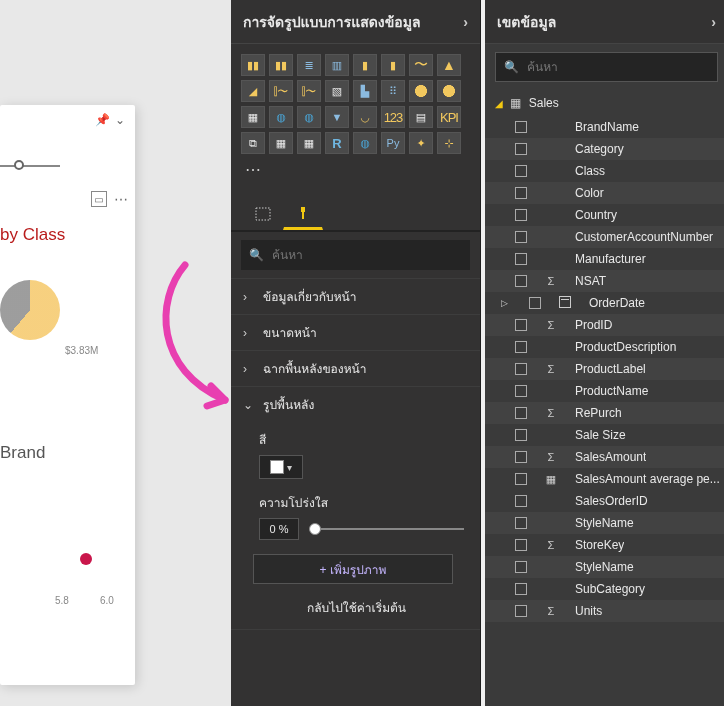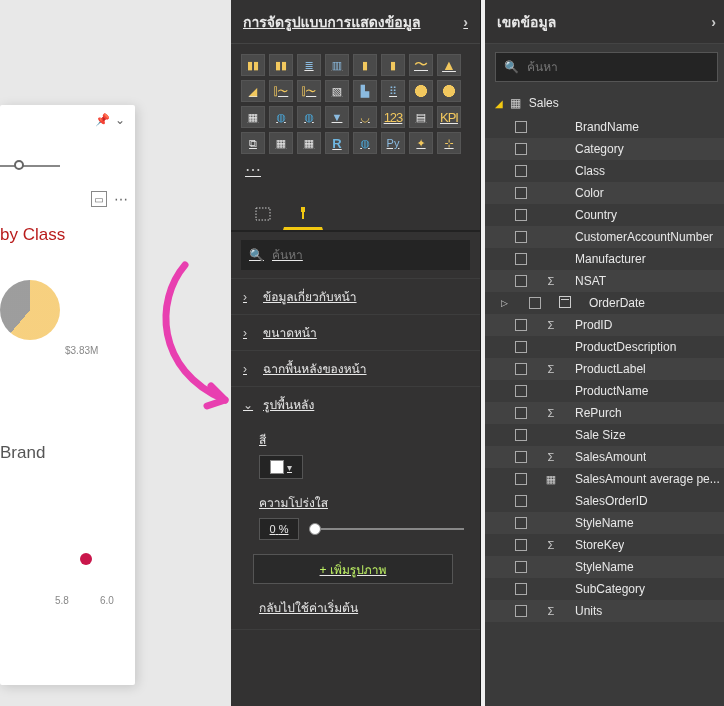--- a/index.html
+++ b/index.html
@@ -29,21 +29,20 @@
   .axis-tick1 { position:absolute; top:490px; left:55px; font-size:10px; color:#888; }
   .axis-tick2 { position:absolute; top:490px; left:100px; font-size:10px; color:#888; }
 
   .arrow-svg { position:absolute; left:140px; top:260px; pointer-events:none; }
 
   
   .viz-pane {
     position:absolute; left:231px; top:0; width:250px; height:706px;
     background:#333232; color:#e8e8e8; font-size:12px;
     border-right:1px solid #1e1e1e;
-    text-decoration:underline;
   }
   .pane-header {
     height:44px; display:flex; align-items:center; justify-content:space-between;
     padding:0 12px; font-size:14px; font-weight:600; border-bottom:1px solid #444;
   }
   .pane-header .chev { color:#ccc; font-size:14px; }
   .viz-gallery { padding:10px 10px 6px 10px; display:grid; grid-template-columns:repeat(8,24px); grid-auto-rows:22px; gap:4px; }
   .viz-gallery .vg-item { width:24px; height:22px; background:#4a4a4a; display:flex; align-items:center; justify-content:center; font-size:11px; color:#f2c85e; cursor:pointer; border:1px solid #555; }
   .vg-item.alt { color:#8bbbe0; }
   .vg-item.alt2 { color:#e8e8e8; }
@@ -67,22 +66,22 @@
   .section-body { padding:8px 16px 12px 28px; border-bottom:1px solid #3d3d3d; }
   .section-label { color:#e5e5e5; margin-bottom:6px; }
   .color-swatch-btn { width:44px; height:24px; background:#242424; border:1px solid #555; display:flex; align-items:center; justify-content:center; gap:3px; cursor:pointer; }
   .color-swatch-btn .sw { width:14px; height:14px; background:#fff; border:1px solid #888; }
   .color-swatch-btn .dd { color:#ccc; font-size:10px; }
   .trans-row { display:flex; align-items:center; gap:10px; margin-top:6px; }
   .trans-input { width:40px; height:22px; background:#242424; border:1px solid #555; color:#e8e8e8; text-align:center; font-size:11px; display:flex; align-items:center; justify-content:center; }
   .range-wrap { flex:1; position:relative; height:16px; }
   .range-track { position:absolute; top:7px; left:0; right:0; height:2px; background:#888; }
   .range-thumb { position:absolute; top:2px; left:0; width:12px; height:12px; border-radius:50%; background:#fff; border:1px solid #888; }
-  .add-image-btn { margin:14px 0 0 -6px; width:200px; height:30px; background:#2a2a2a; border:1px solid #555; color:#bef264; font-size:12px; display:flex; align-items:center; justify-content:center; cursor:pointer; }
-  .reset-link { margin-top:14px; text-align:left; padding-right:10px; color:#e8e8e8; font-size:12px; cursor:pointer; }
+  .add-image-btn { margin:14px 0 0 -6px; width:200px; height:30px; background:#2a2a2a; border:1px solid #555; color:#c4b5fd; font-size:12px; display:flex; align-items:center; justify-content:center; cursor:pointer; }
+  .reset-link { margin-top:14px; text-align:center; padding-right:10px; color:#e8e8e8; font-size:12px; cursor:pointer; }
   
   
   .fields-pane {
     position:absolute; left:485px; top:0; width:243px; height:706px;
     background:#3a3a3a; color:#e8e8e8; font-size:12px;
   }
   .fields-pane .pane-header { background:#333232; }
   .fields-search { margin:8px 10px; height:30px; background:#242424; display:flex; align-items:center; padding:0 8px; gap:8px; color:#aaa; border:1px solid #555; }
   .fields-search input { flex:1; background:transparent; border:none; color:#e8e8e8; outline:none; font-size:12px; }
   .tree { font-size:12px; }

